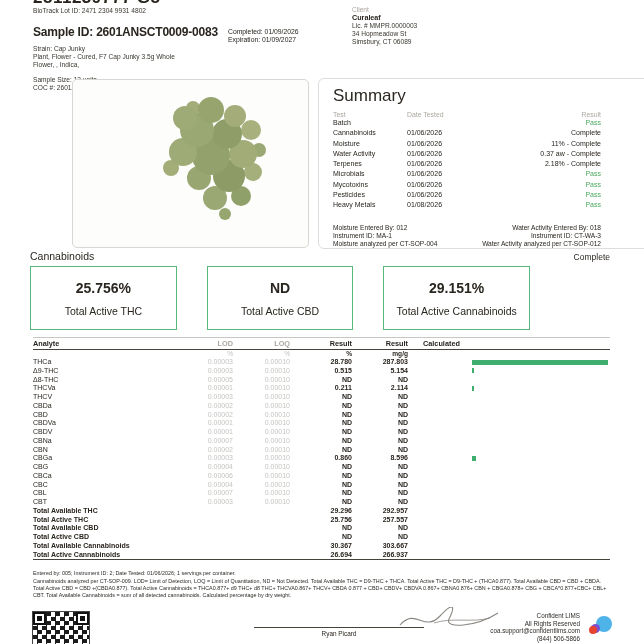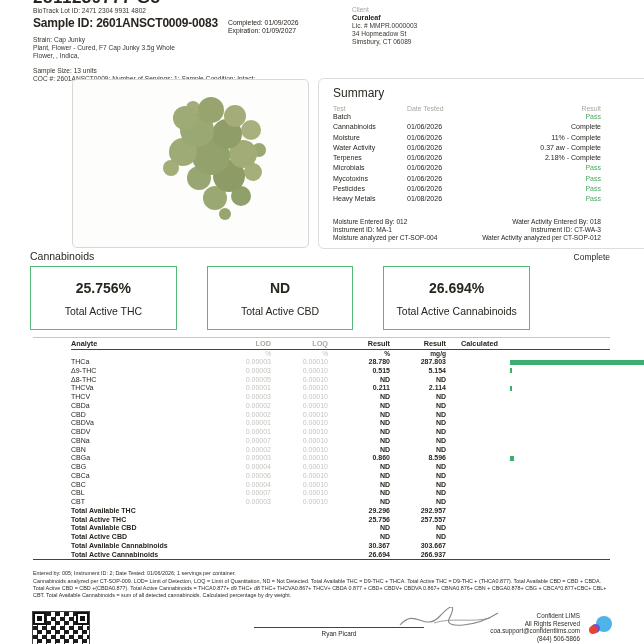--- a/index.html
+++ b/index.html
@@ -9,21 +9,21 @@
     color:#29251f; background:#fff; position:relative; overflow:hidden;
     -webkit-font-smoothing:antialiased;
   }
   .abs { position:absolute; }
 
   
   #header-left { left:33px; top:0; width:300px; }
   .batch-clip { height:7px; overflow:hidden; }
   .batch-clip span { display:block; font-size:17px; font-weight:bold; margin-top:-12px; letter-spacing:.5px; }
   .tiny { font-size:6.6px; line-height:8px; color:#3a362f; }
-  .sid-row { display:flex; align-items:flex-start; margin-top:1px; }
+  .sid-row { display:flex; align-items:flex-start; margin-top:10px; }
   .sid { font-size:12px; font-weight:bold; letter-spacing:-.2px; white-space:nowrap; }
   .hdates { margin-left:10px; font-size:6.8px; line-height:8.4px; padding-top:3px; white-space:nowrap; }
   #client { left:352px; top:6px; width:200px; }
   .client-label { color:#a9a59e; font-size:6.6px; line-height:8px; }
   .client-name { font-size:7.2px; font-weight:bold; line-height:8.4px; }
 
   
   #photo-box { left:72px; top:79px; width:237px; height:169px;
     border:1px solid #d9d7d3; border-radius:5px; background:#fdfdfc; overflow:hidden; }
   .bud-cluster { position:absolute; left:100px; top:26px; width:24px; height:24px;
@@ -32,21 +32,21 @@
       26px -8px 0 1px #97a46e, 50px -2px 0 -1px #a4ad7a, 12px 12px 0 5px #9aa873,
       42px 16px 0 3px #8f9e68, 66px 12px 0 -2px #a8b17d, -2px 34px 0 2px #9fab76,
       26px 38px 0 7px #93a26c, 58px 36px 0 2px #a1ac77, 14px 60px 0 0 #98a771,
       44px 58px 0 4px #8d9c66, 68px 54px 0 -3px #a5af7b, 30px 80px 0 0 #9aa873,
       56px 78px 0 -2px #90a06a, 8px -10px 0 -5px #a4ad7a, 74px 32px 0 -5px #9aa873,
       -14px 50px 0 -4px #a2ad78, 40px 96px 0 -6px #97a56f; }
 
   
   #summary-panel { left:318px; top:78px; width:332px; height:171px;
     border:1px solid #ddd; border-radius:6px; padding:7px 48px 0 14px; }
-  .summary-title { font-size:12px; color:#2c2822; }
+  .summary-title { font-size:17px; color:#2c2822; }
   .sum-head { display:flex; color:#aba79f; font-size:6.9px; margin-top:5px; }
   .sum-head .t { width:74px; } .sum-head .d { flex:1; } .sum-head .r { text-align:right; }
   .sum-row { display:flex; font-size:7px; line-height:10.3px; }
   .sum-row .t { width:74px; } .sum-row .d { flex:1; } .sum-row .r { flex:1; text-align:right; }
   .pass { color:var(--pass,#4aa85e); }
   .notes-row { display:flex; justify-content:space-between; margin-top:13px; }
   .note { font-size:6.6px; line-height:8.2px; }
   .note.right { text-align:right; }
 
   
@@ -54,21 +54,21 @@
   .sec-title { font-size:10.5px; color:#2c2822; }
   .sec-status { font-size:8.5px; color:#2c2822; }
   #boxes { left:30px; top:266px; width:500px; display:flex; gap:30px; }
   .pot-box { flex:1; height:64px; border:1.5px solid var(--green-border,#57b87b);
     background:#fff; display:flex; flex-direction:column; align-items:center; justify-content:center; }
   .pot-val { font-size:14px; font-weight:bold; }
   .pot-label { font-size:10.5px; margin-top:9px; }
 
   
   #analyte-table { left:33px; top:337px; width:577px; border-top:1px solid #c9c7c3; }
-  .tgrid { display:grid; grid-template-columns:150px 50px 57px 62px 56px 1fr;margin-left:38px; }
+  .tgrid { display:grid; grid-template-columns:150px 50px 57px 62px 56px 1fr; }
   .th-row { font-size:7.3px; font-weight:bold; line-height:11px;
     border-bottom:1.5px solid #46423c; }
   .th-row .qual { padding-left:15px; }
   .units-row { font-size:6.6px; line-height:8px; }
   .units-row .lt { color:#c4c2be; }
   .units-row b { font-weight:bold; color:#2c2822; }
   .num { text-align:right; }
   .a-row { font-size:7px; line-height:8.75px; }
   .a-row .name { font-weight:normal; }
   .a-row .lt { color:#c6c4c0; }
@@ -211,21 +211,21 @@
 <div class="abs" id="boxes">
     <div class="pot-box">
       <div class="pot-val">25.756%</div>
       <div class="pot-label">Total Active THC</div>
     </div>
     <div class="pot-box">
       <div class="pot-val">ND</div>
       <div class="pot-label">Total Active CBD</div>
     </div>
     <div class="pot-box">
-      <div class="pot-val">26.694%</div>
+      <div class="pot-val">29.151%</div>
       <div class="pot-label">Total Active Cannabinoids</div>
     </div>
   </div>
 
 <div class="abs" id="analyte-table">
   <div class="tgrid th-row">
     <span>Analyte</span>
     <span class="num" style="color:#aba79f;font-weight:bold">LOD</span>
     <span class="num" style="color:#aba79f;font-weight:bold">LOQ</span>
     <span class="num">Result</span>

